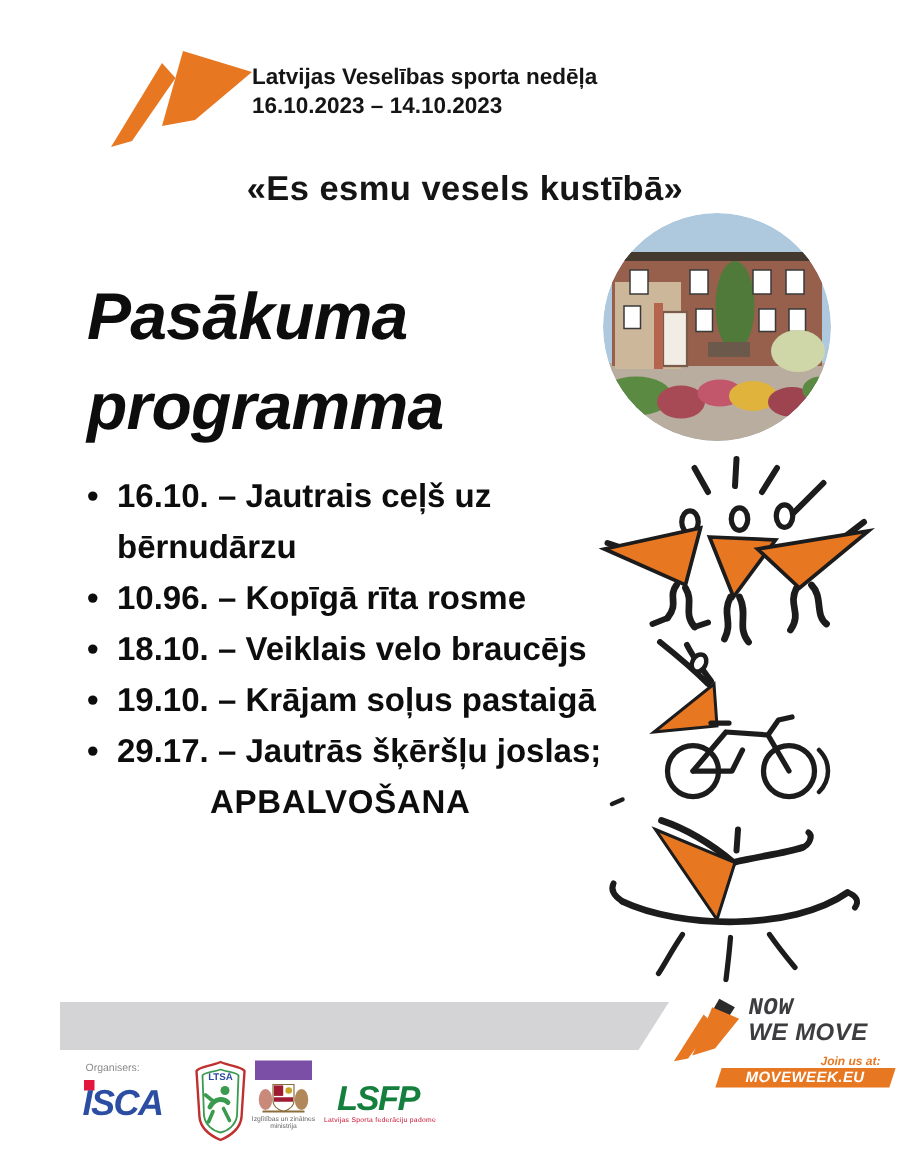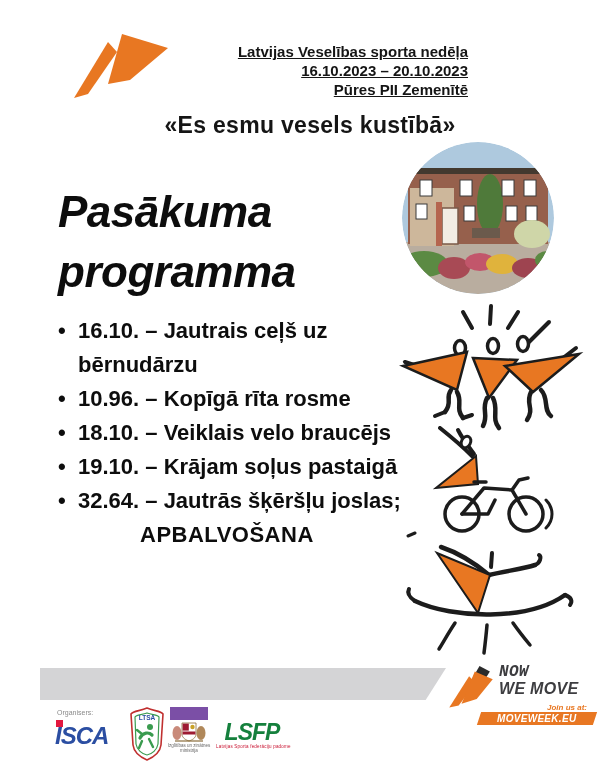--- a/index.html
+++ b/index.html
@@ -2,22 +2,22 @@
 <html><head>
 <meta charset="utf-8">
 <style>
   html,body{margin:0;padding:0;background:#e9e9e9;}
   .page{
     position:relative;width:600px;height:776px;margin:0 auto;background:#ffffff;
     font-family:"Liberation Sans",sans-serif;color:#111;overflow:hidden;
   }
   
   .top-logo{position:absolute;left:70px;top:24px;width:105px;height:90px;}
-  .header-text{position:absolute;left:168px;top:42px;width:300px;text-align:right;
-    font-weight:bold;font-size:15px;line-height:19px;color:#151515;text-decoration:underline;}
+  .header-text{position:absolute;left:168px;top:42px;width:300px;text-align:left;
+    font-weight:bold;font-size:15px;line-height:19px;color:#151515;}
   .slogan{position:absolute;left:0;top:112px;width:620px;text-align:center;
     font-weight:bold;font-size:23px;color:#151515;letter-spacing:0.3px;}
   
   .photo{position:absolute;left:402px;top:142px;width:152px;height:152px;border-radius:50%;overflow:hidden;}
   
   .heading{position:absolute;left:58px;top:182px;width:310px;
     font-size:44px;font-weight:800;line-height:60px;letter-spacing:-0.5px;color:#0d0d0d;font-style:italic;}
   .events{position:absolute;left:58px;top:314px;width:352px;
     font-size:22px;font-weight:bold;line-height:34px;color:#0d0d0d;}
   .event-item{display:flex;}
@@ -59,22 +59,21 @@
 
 <div class="page">
 
   <svg class="top-logo" viewBox="0 0 105 90">
     <polygon points="4,74 38,18 47,28 18,70" fill="#e87722"></polygon>
     <polygon points="38,60 52,10 98,24 60,56" fill="#e87722"></polygon>
   </svg>
 
   <div class="header-text">
     <div>Latvijas Veselības sporta  nedēļa</div>
-    <div>16.10.2023 – 20.10.2023</div>
-    <div>Pūres PII Zemenītē</div>
+    <div>16.10.2023 – 14.10.2023</div>
   </div>
 
   <div class="slogan">«Es esmu vesels kustībā»</div>
 
   <div class="photo">
     <svg viewBox="0 0 152 152" width="152" height="152">
       <defs>
           <clipPath id="circ">
             <circle cx="76" cy="76" r="76"></circle>
           </clipPath>
@@ -122,21 +121,21 @@
     <div class="event-item">
       <span class="event-bullet">•</span>
       <span>18.10. – Veiklais velo braucējs</span>
     </div>
     <div class="event-item">
       <span class="event-bullet">•</span>
       <span>19.10. – Krājam soļus pastaigā</span>
     </div>
     <div class="event-item">
       <span class="event-bullet">•</span>
-      <span>32.64. – Jautrās šķēršļu joslas;</span>
+      <span>29.17. – Jautrās šķēršļu joslas;</span>
     </div>
     <div class="award-line">APBALVOŠANA</div>
   </div>
 
   <svg class="ill-dancers" viewBox="0 0 195 148">
     <path class="stroke" stroke-width="4" d="M70,14 L79,30"></path>
     <path class="stroke" stroke-width="4" d="M98,8 L97,26"></path>
     <path class="stroke" stroke-width="4" d="M125,14 L115,30"></path>
     <path class="stroke" stroke-width="4" d="M12,64 L30,70"></path>
     <path class="stroke" stroke-width="4" d="M183,50 L170,60"></path>

